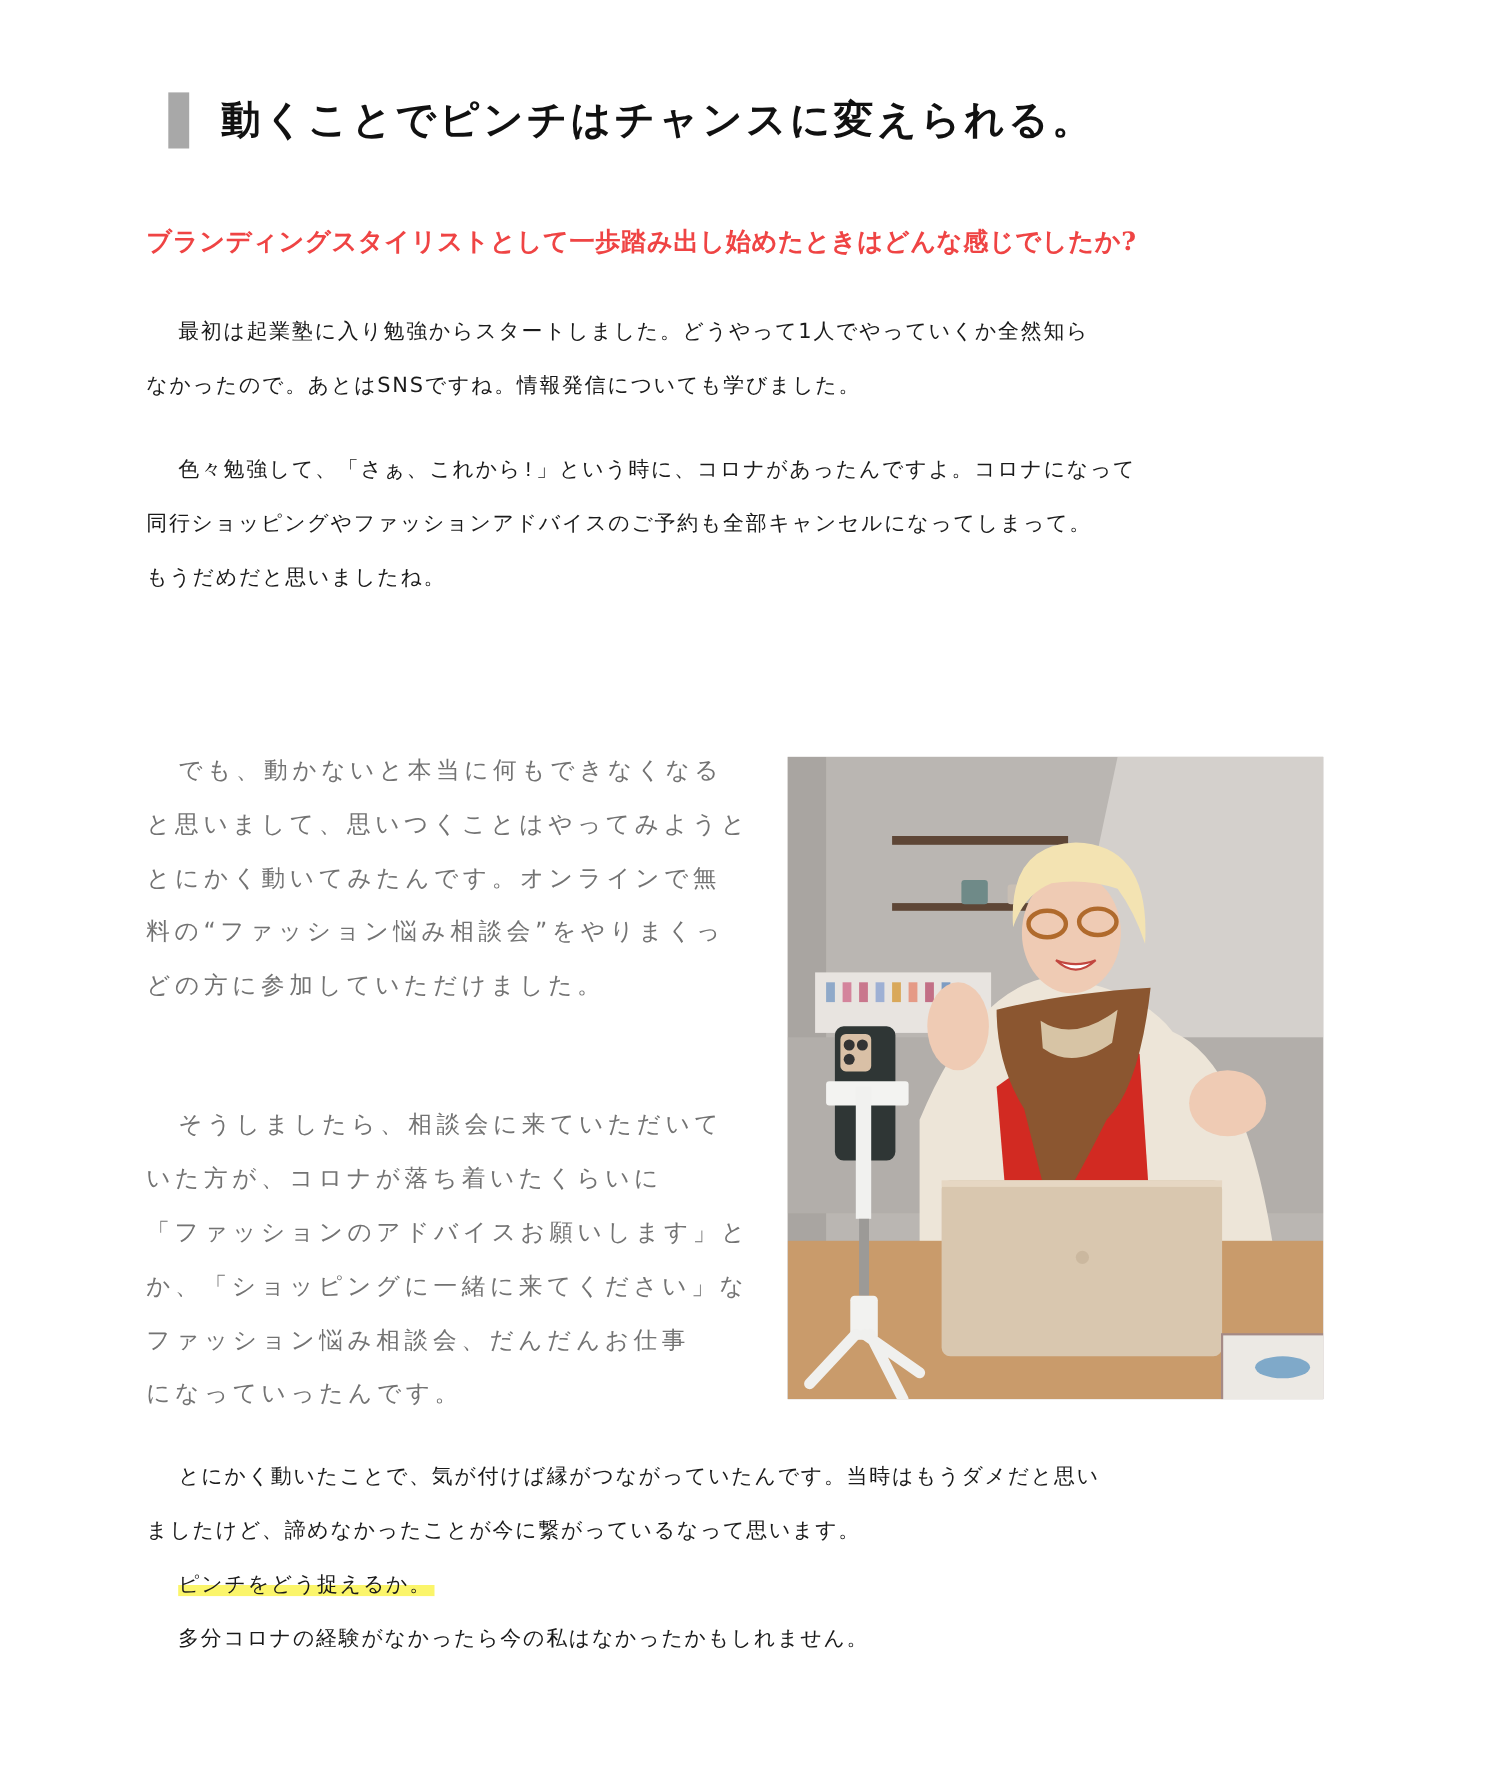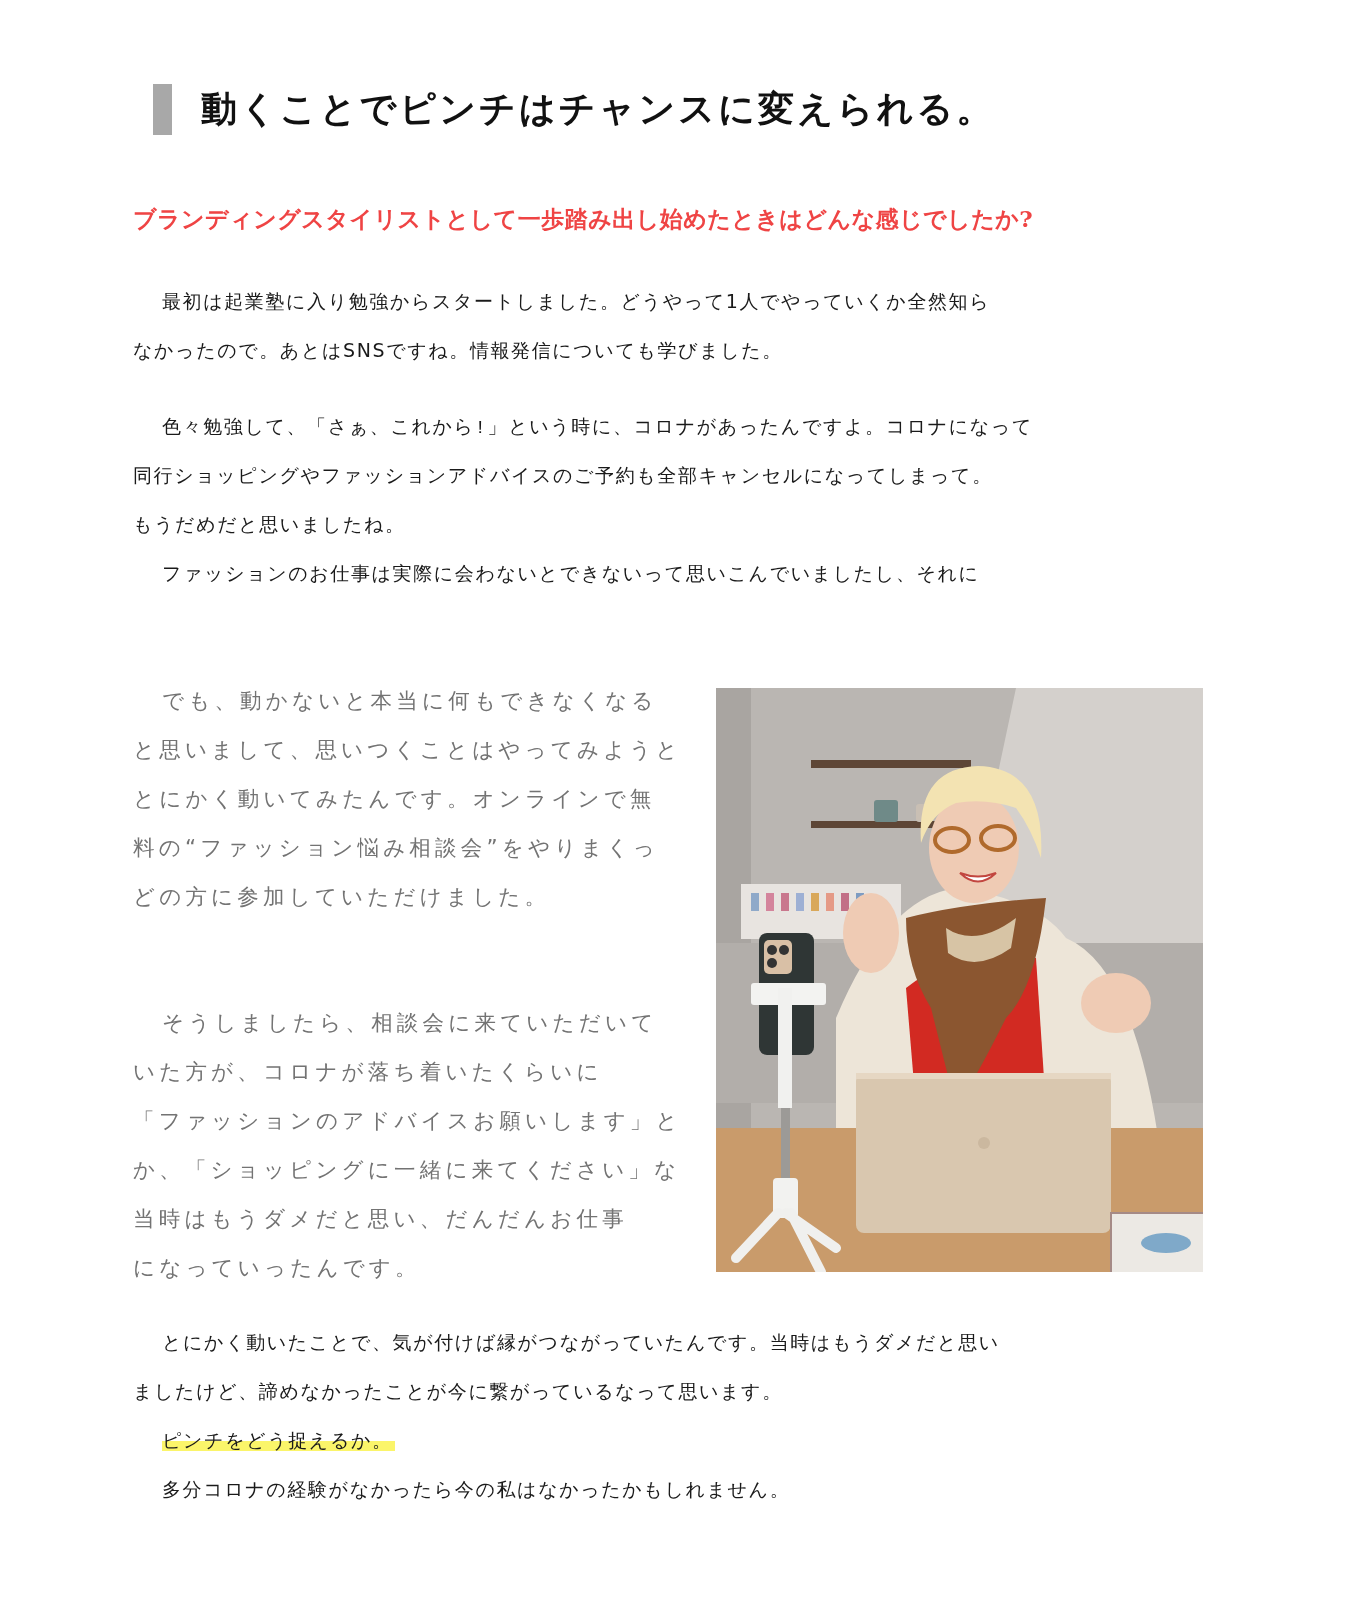--- a/index.html
+++ b/index.html
@@ -103,37 +103,36 @@
 
   <div class="para" style="top:277px;">
     <span class="line indent">最初は起業塾に入り勉強からスタートしました。どうやって1人でやっていくか全然知ら</span>
     <span class="line">なかったので。あとはSNSですね。情報発信についても学びました。</span>
   </div>
 
   <div class="para" style="top:404px;font-family:Liberation Mono, monospace;">
     <span class="line indent">色々勉強して、「さぁ、これから!」という時に、コロナがあったんですよ。コロナになって</span>
     <span class="line">同行ショッピングやファッションアドバイスのご予約も全部キャンセルになってしまって。</span>
     <span class="line">もうだめだと思いましたね。</span>
-    <span class="line indent">ファッションのお仕事は実際に会わないとできないって思いこんでいましたし、それに</span>
   </div>
 
   <div class="narrow" style="top:676px;">
     <span class="line indent">でも、動かないと本当に何もできなくなる</span>
     <span class="line">と思いまして、思いつくことはやってみようと</span>
     <span class="line">とにかく動いてみたんです。オンラインで無</span>
     <span class="line">料の“ファッション悩み相談会”をやりまくっ</span>
     <span class="line">どの方に参加していただけました。</span>
   </div>
 
   <div class="narrow" style="top:998px;">
     <span class="line indent">そうしましたら、相談会に来ていただいて</span>
     <span class="line">いた方が、コロナが落ち着いたくらいに</span>
     <span class="line">「ファッションのアドバイスお願いします」と</span>
     <span class="line">か、「ショッピングに一緒に来てください」な</span>
-    <span class="line">当時はもうダメだと思い、だんだんお仕事</span>
+    <span class="line">ファッション悩み相談会、だんだんお仕事</span>
     <span class="line">になっていったんです。</span>
   </div>
 
   <div class="photo" role="img" aria-label="ブロンドのボブヘアで眼鏡をかけた女性が、スマートフォン三脚とノートパソコンの前で笑顔で手を振っている">
     <svg viewBox="0 0 487 584" preserveAspectRatio="none">
 
       <rect x="0" y="0" width="487" height="584" fill="#bab6b2"></rect>
       <polygon points="300,0 487,0 487,330 230,330" fill="#d4d0cc"></polygon>
       <rect x="0" y="0" width="35" height="584" fill="#a9a5a1"></rect>
 

